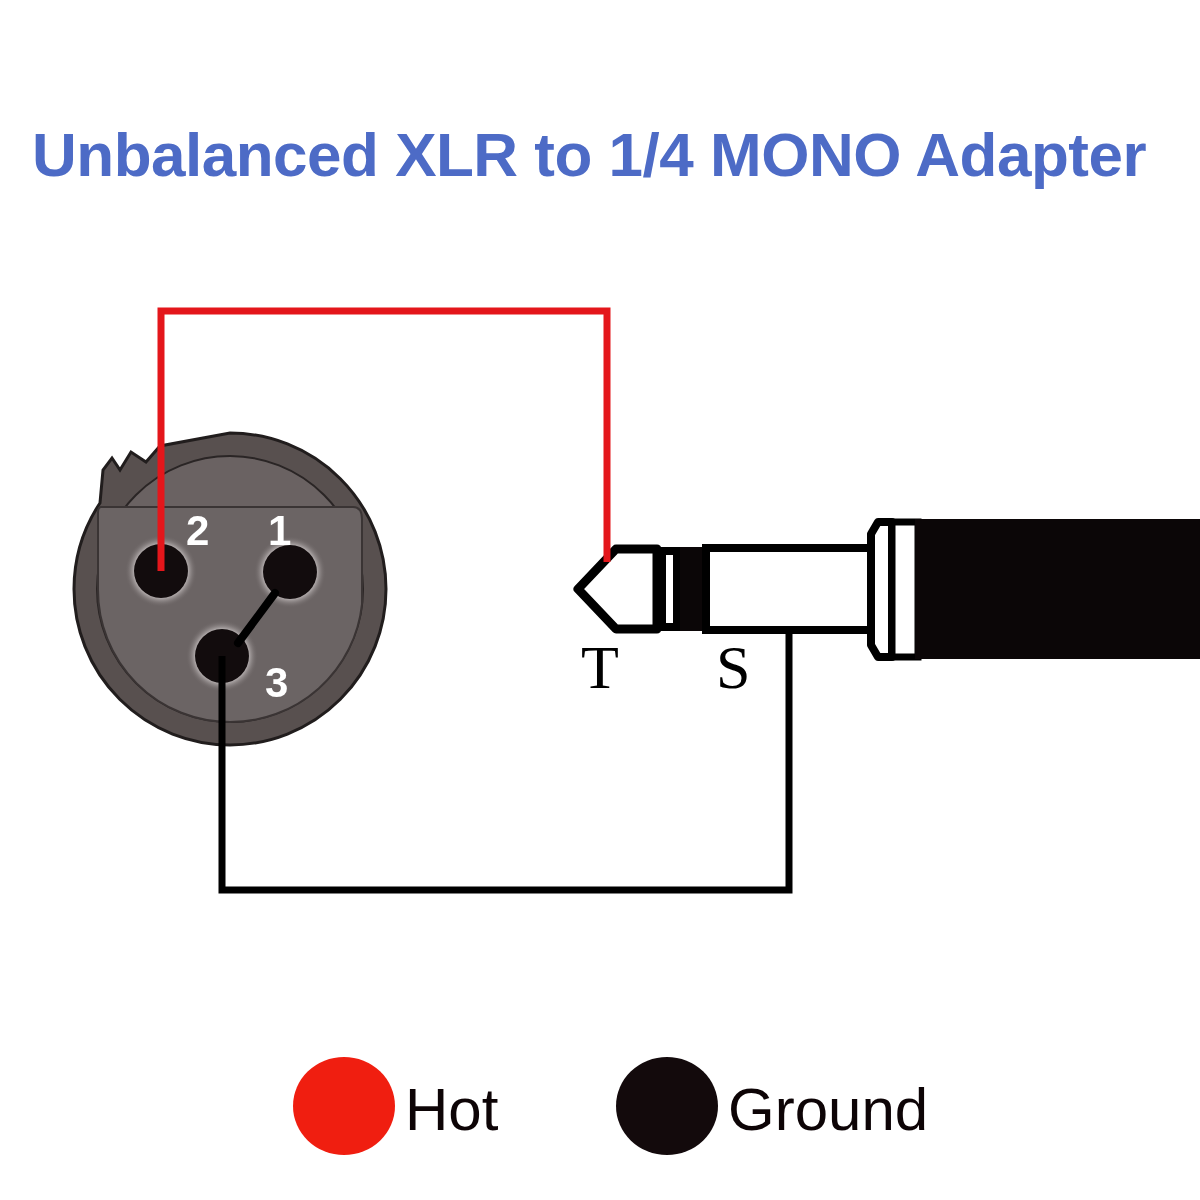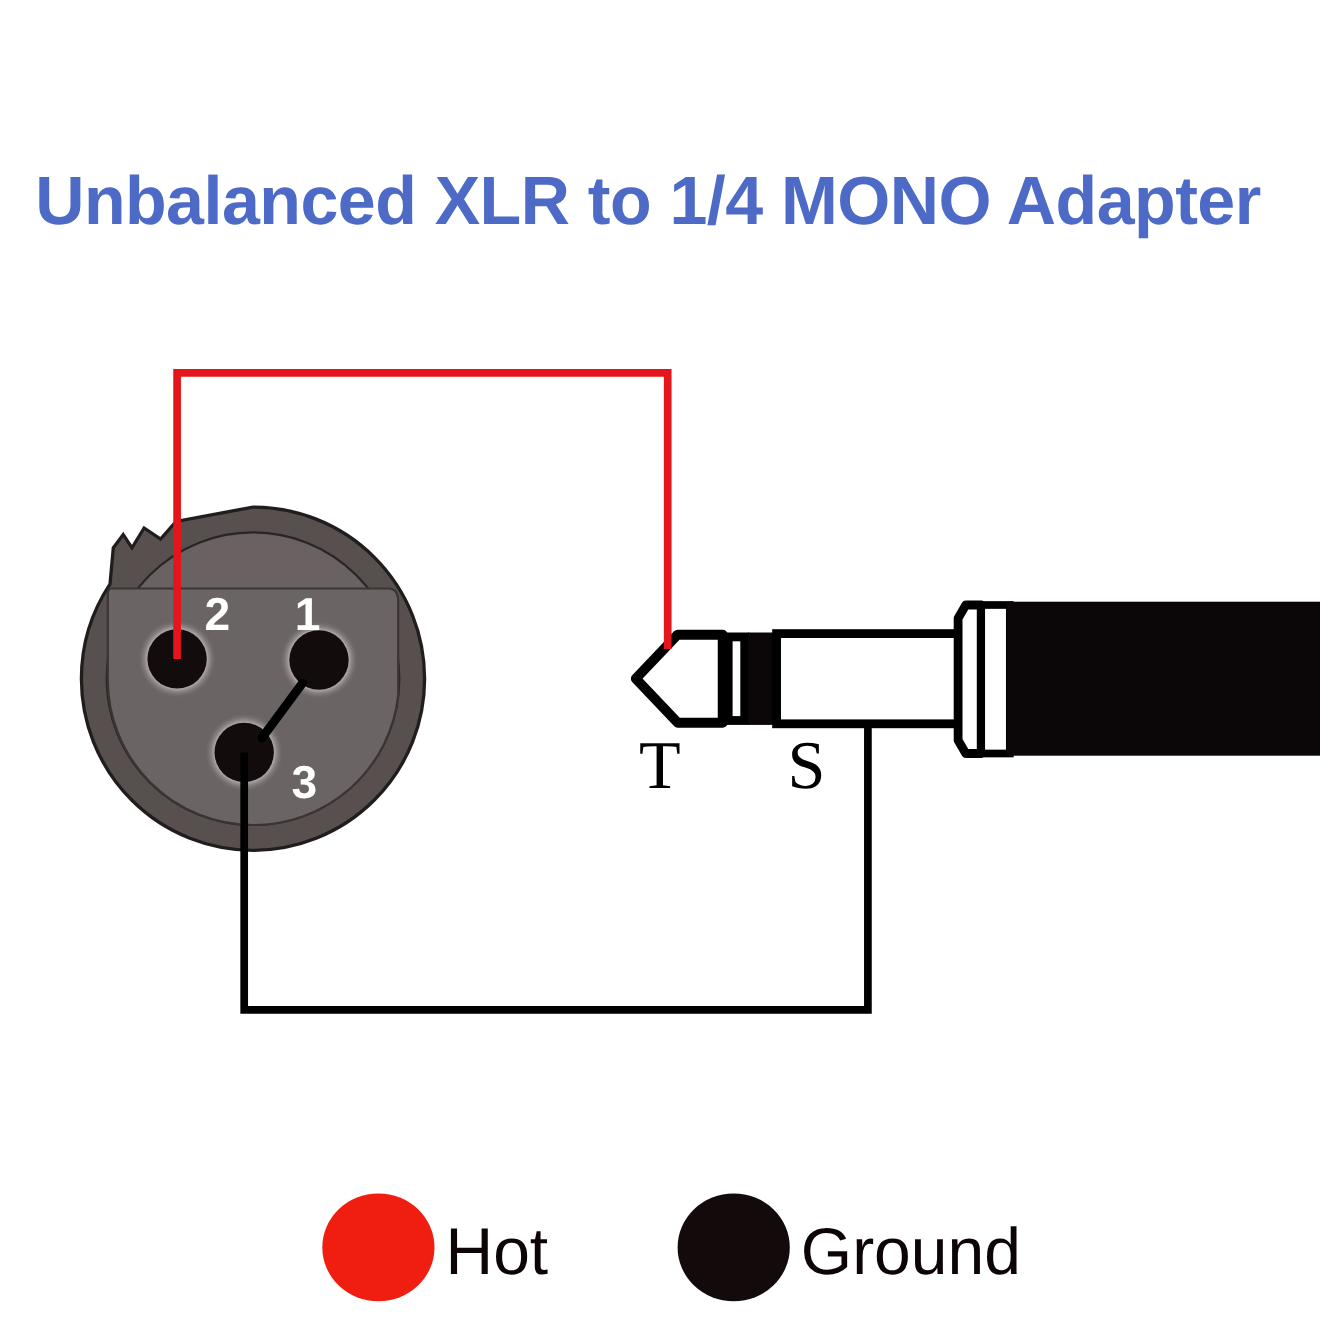--- a/index.html
+++ b/index.html
@@ -12,21 +12,20 @@
     width: 1200px;
     height: 1200px;
     overflow: hidden;
     font-family: "Liberation Sans", sans-serif;
   }
   #diagram-root {
     position: relative;
     width: 1200px;
     height: 878px;
     background: #ffffff;
-    margin-top: 28px;
   }
   svg#wiring-svg {
     display: block;
     width: 1200px;
     height: 1200px;
   }
   .title-text {
     font-family: "Liberation Sans", sans-serif;
     font-weight: bold;
     font-size: 62px;

